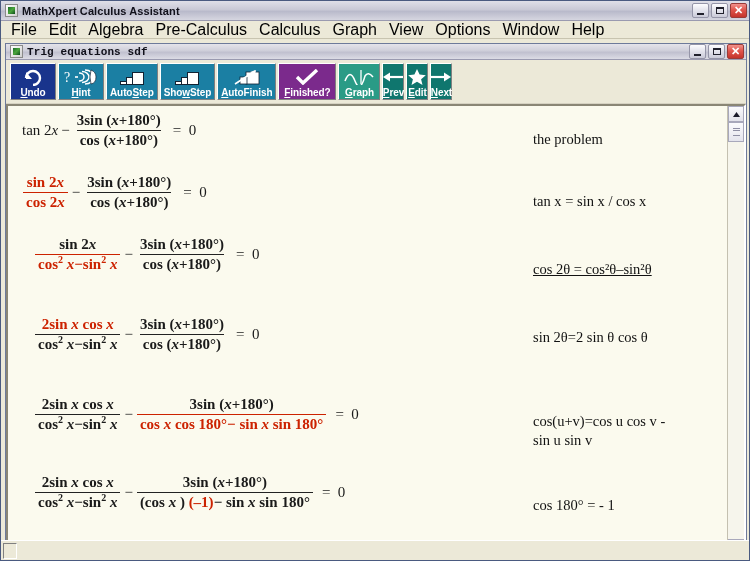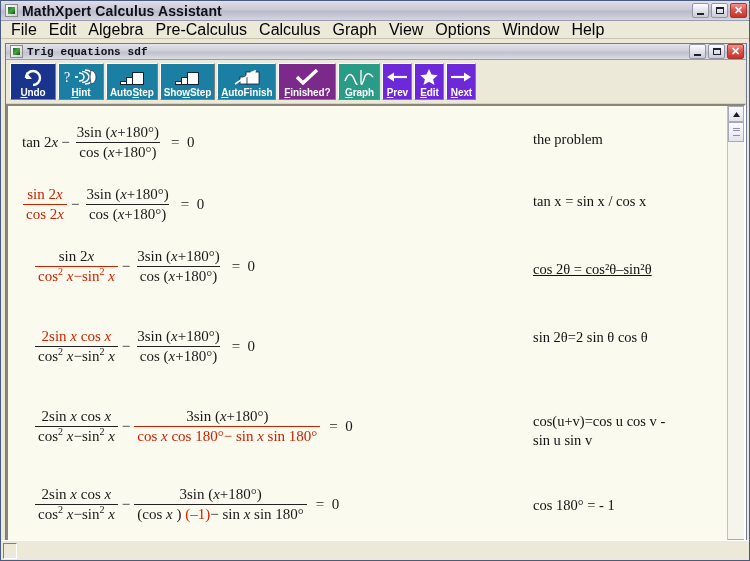--- a/index.html
+++ b/index.html
@@ -39,21 +39,21 @@
     position: relative; flex: 0 0 auto;
     box-sizing: border-box;
   }
   .app-icon::after {
     content: "";
     position: absolute; left: 2px; top: 2px;
     width: 7px; height: 7px;
     background: linear-gradient(135deg,#1a6b2a 0%, #4aa53c 50%, #0e4d1c 100%);
   }
   .title-text {
-    font-size: 14px; font-weight: bold; color: #10101a;
+    font-size: 11px; font-weight: bold; color: #10101a;
     white-space: nowrap; letter-spacing: .1px;
   }
   .title-text.sub { font-size: 11px; font-family: Liberation Mono, monospace; }
   .titlebar-spacer { flex: 1 1 auto; }
   .winbtns { display: flex; gap: 2px; align-items: center; }
   .wb {
     width: 17px; height: 15px;
     border: 1px solid #9595a8;
     border-radius: 2px;
     background: linear-gradient(to bottom,#fdfdff 0%, #e3e3ec 50%, #cacad8 100%);
@@ -127,21 +127,21 @@
     line-height: 10px; white-space: nowrap;
     letter-spacing: -0.1px;
   }
   .tbtn .lbl u { text-decoration: underline; }
   .tbtn .ico { flex: 1 1 auto; display: flex; align-items: center; justify-content: center; }
   .tb-undo   { background: #19348c; width: 46px; }
   .tb-hint   { background: #1b7fa3; width: 46px; }
   .tb-teal   { background: #1b7fa3; }
   .tb-fin    { background: #7b2a8c; width: 58px; }
   .tb-graph  { background: #2a9b86; width: 42px; }
-  .tb-nav    { background: #6d28d9; width: 30px; text-align: right; }
+  .tb-nav    { background: #0f766e; width: 22px; text-align: right; }
 
   
   .ic-steps { width: 24px; height: 15px; position: relative; }
   .ic-steps .s {
     position: absolute; background: #ffffff; border: 1px solid #123;
     box-sizing: border-box;
   }
   .ic-steps .s1 { left: 0px;  bottom: 0px; width: 7px;  height: 4px; }
   .ic-steps .s2 { left: 6px;  bottom: 0px; width: 7px;  height: 8px; }
   .ic-steps .s3 { left: 12px; bottom: 0px; width: 12px; height: 13px; }
@@ -221,21 +221,22 @@
     color: #111;
     line-height: 19px;
     white-space: nowrap;
   }
   .red { color: #cc2200; }
   .it { font-style: italic; }
   .frac {
     display: inline-flex; flex-direction: column;
     align-items: center; justify-content: flex-end;
     vertical-align: middle;
-    margin: 12px 1px;
+    margin: 0 1px;
+    font-weight: bold;
   }
   .frac > .num { padding: 0 3px 1px 3px; line-height: 17px; }
   .frac > .den { padding: 1px 3px 0 3px; line-height: 17px; border-top: 1px solid #222; }
   .frac.redline > .den { border-top-color: #cc2200; }
   .sup { font-size: 10px; vertical-align: super; line-height: 0; }
   .op { padding: 0 3px; }
   .eq { padding-left: 8px; }
 
   
   .statusbar {

